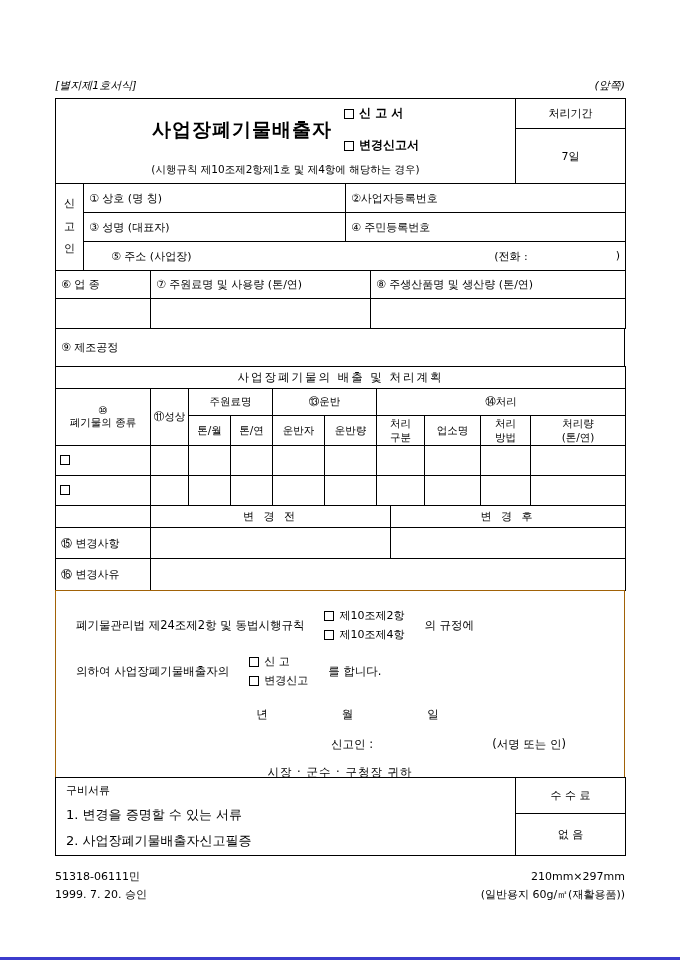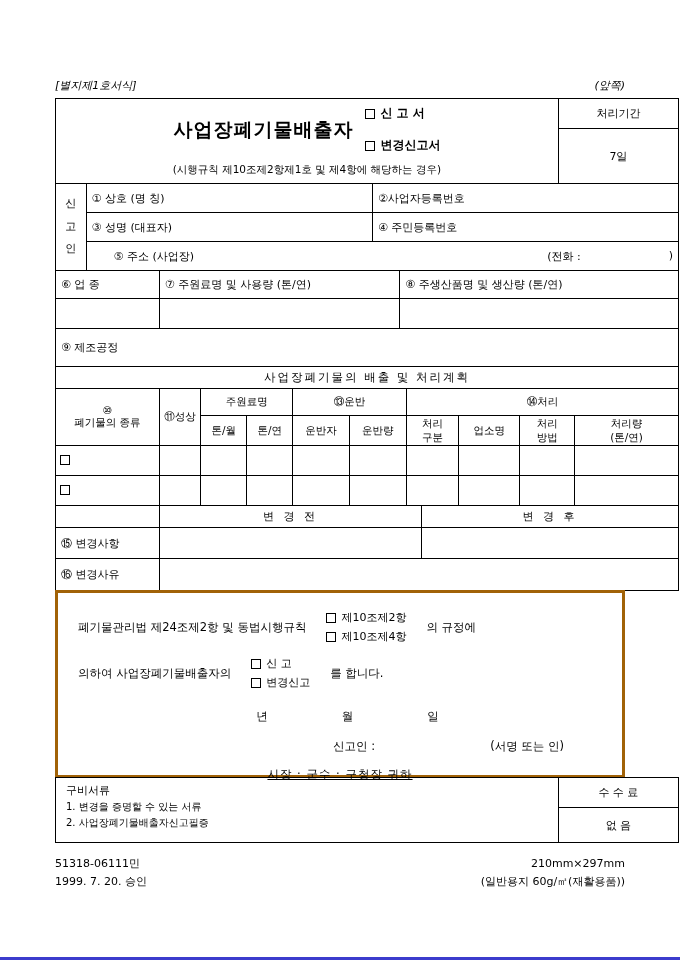--- a/index.html
+++ b/index.html
@@ -4,21 +4,21 @@
 <style>
   * { margin:0; padding:0; box-sizing:border-box; }
   html,body { background:#ffffff; }
   body {
     width:680px; height:962px; position:relative; overflow:hidden;
     font-family:"DejaVu Sans","Liberation Sans",sans-serif; color:#000;
   }
   .page { padding:78px 55px 0 55px; }
   .top-row { display:flex; justify-content:space-between; font-size:11px; margin-bottom:5px;font-style:italic; }
   .form-box { width:570px; }
-  table.sec { width:624px; border-collapse:collapse; table-layout:fixed; margin-top:-1px; }
+  table.sec { width:570px; border-collapse:collapse; table-layout:fixed; margin-top:-1px; }
   .form-box > table.sec:first-of-type { margin-top:0; }
   .sec td { border:1px solid #000; font-size:11px; padding:2px 5px; vertical-align:middle; overflow:hidden; }
   .cb { display:inline-block; width:10px; height:10px; border:1px solid #000; background:#fff;
         vertical-align:-1px; margin-right:5px; flex:0 0 auto; }
 
   
   td.title-cell { height:85px; vertical-align:middle; }
   .title-flex { display:flex; align-items:center; justify-content:center; gap:12px; }
   .main-title { font-size:19px; font-weight:bold; letter-spacing:1px; white-space:nowrap; }
   .opt-stack { display:flex; flex-direction:column; gap:15px; }
@@ -49,36 +49,36 @@
   .wrap3 { width:3.6em; margin:0 auto; word-break:break-all; line-height:1.25; }
   .wrow td { height:30px; }
   .wrow td.cbcell { text-align:left; padding-left:4px; }
 
   
   .chg-head td { height:22px; text-align:center; letter-spacing:3px; }
   .chg-row td { height:31px; }
   .chg-row2 td { height:32px; }
 
   
-  .declaration { border:3px solid #a16207; margin-top:-1px; width:570px; height:188px;
+  .declaration { border:1px solid #a16207; margin-top:-1px; width:570px; height:188px;
                  padding:17px 20px 8px 20px; font-size:11.5px; background:#fff; }
   .decl-line { display:flex; align-items:center; gap:20px; }
   .stack { display:flex; flex-direction:column; gap:4px; }
   .stack .opt { font-weight:normal; font-size:11px; }
   .decl-line2 { margin-top:12px; }
   .date-line { margin-top:19px; display:flex; justify-content:center; gap:74px; margin-left:15px; }
   .signer-line { margin-top:15px; display:flex; align-items:center; }
   .signer-line .who { margin-left:255px; }
   .signer-line .note { margin-left:auto; margin-right:38px; }
   .addressee-line { margin-top:13px; text-align:center; letter-spacing:1px;text-decoration:underline; }
 
   
   td.docs-cell { vertical-align:top; padding:5px 10px; }
   .docs-title { font-size:11px; }
-  .docs-item { font-size:10px; margin-top:2px; }
+  .docs-item { font-size:13px; margin-top:8px; }
   td.fee-label { height:30px; text-align:center; }
   td.fee-value { height:35px; text-align:center; }
 
   
   .bottom-row { display:flex; justify-content:space-between; margin-top:12px; font-size:11px; line-height:1.6; }
   .bottom-right { text-align:right; }
   .scan-line { position:absolute; left:0; right:0; bottom:2px; height:3px; background:#3c3ccd; }
 </style>
 </head>
 <body>

